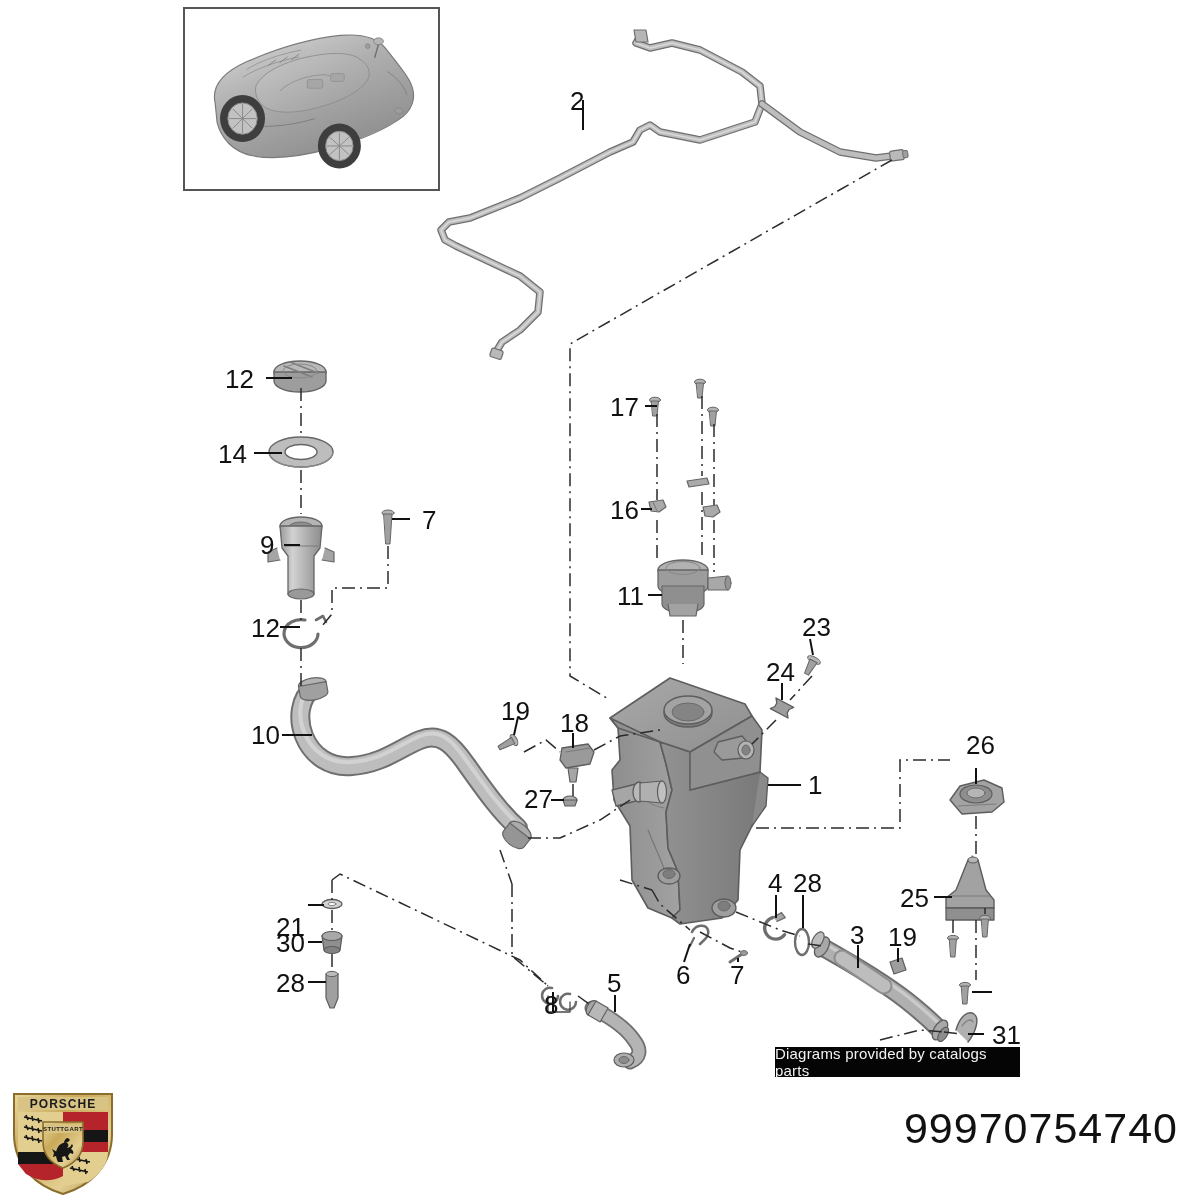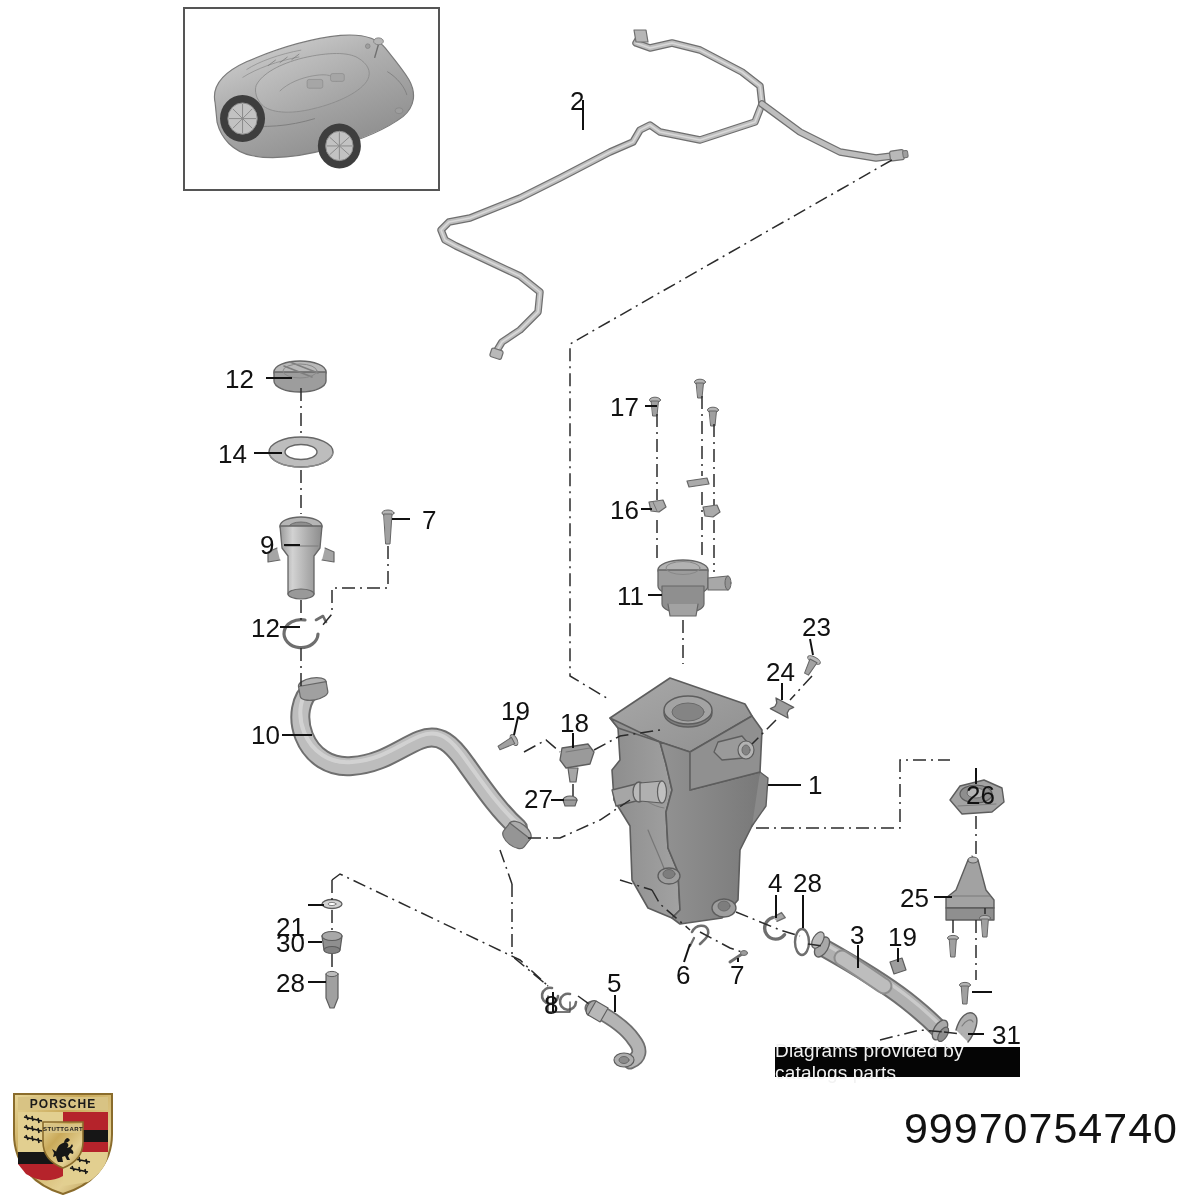--- a/index.html
+++ b/index.html
@@ -5,21 +5,21 @@
   html,body{margin:0;padding:0;background:#ffffff;}
   body{width:1200px;height:1200px;position:relative;overflow:hidden;
        font-family:"Liberation Sans", sans-serif;}
   #stage{position:absolute;inset:0;width:1200px;height:1200px;background:#fff;}
   svg.layer{position:absolute;left:0;top:0;width:1200px;height:1200px;}
   .callout-num{position:absolute;font-family:"Liberation Sans", sans-serif;
       font-size:26px;color:#111;font-weight:400;line-height:1;white-space:nowrap;}
   #vehicle-inset{position:absolute;left:183px;top:7px;width:257px;height:184px;
       border:2px solid #555;background:#fff;box-sizing:border-box;}
   #watermark{position:absolute;left:775px;top:1047px;width:245px;height:30px;
-      background:#050505;color:#f2f2f2;font-size:19px;display:flex;align-items:center;
+      background:#050505;color:#f2f2f2;font-size:15px;display:flex;align-items:center;
       justify-content:center;letter-spacing:.2px;}
   #partnumber{position:absolute;right:22px;top:1104px;font-size:43px;color:#111;
       letter-spacing:1px;font-weight:400;}
   #crest{position:absolute;left:8px;top:1090px;width:110px;height:106px;}
 </style>
 </head>
 <body>
 
 <div id="stage">
 
@@ -523,21 +523,21 @@
   <div class="callout-num" style="left:570px;top:88px">2</div>
   <div class="callout-num" style="left:610px;top:394px">17</div>
   <div class="callout-num" style="left:610px;top:497px">16</div>
   <div class="callout-num" style="left:617px;top:583px">11</div>
   <div class="callout-num" style="left:501px;top:698px">19</div>
   <div class="callout-num" style="left:560px;top:710px">18</div>
   <div class="callout-num" style="left:524px;top:786px">27</div>
   <div class="callout-num" style="left:802px;top:614px">23</div>
   <div class="callout-num" style="left:766px;top:659px">24</div>
   <div class="callout-num" style="left:808px;top:772px">1</div>
-  <div class="callout-num" style="left:966px;top:782px">26</div>
+  <div class="callout-num" style="left:966px;top:732px">26</div>
   <div class="callout-num" style="left:900px;top:885px">25</div>
   <div class="callout-num" style="left:998px;top:980px"></div>
   <div class="callout-num" style="left:888px;top:924px">19</div>
   <div class="callout-num" style="left:850px;top:922px">3</div>
   <div class="callout-num" style="left:768px;top:870px">4</div>
   <div class="callout-num" style="left:793px;top:870px">28</div>
   <div class="callout-num" style="left:992px;top:1022px">31</div>
   <div class="callout-num" style="left:607px;top:970px">5</div>
   <div class="callout-num" style="left:676px;top:962px">6</div>
   <div class="callout-num" style="left:730px;top:962px">7</div>

